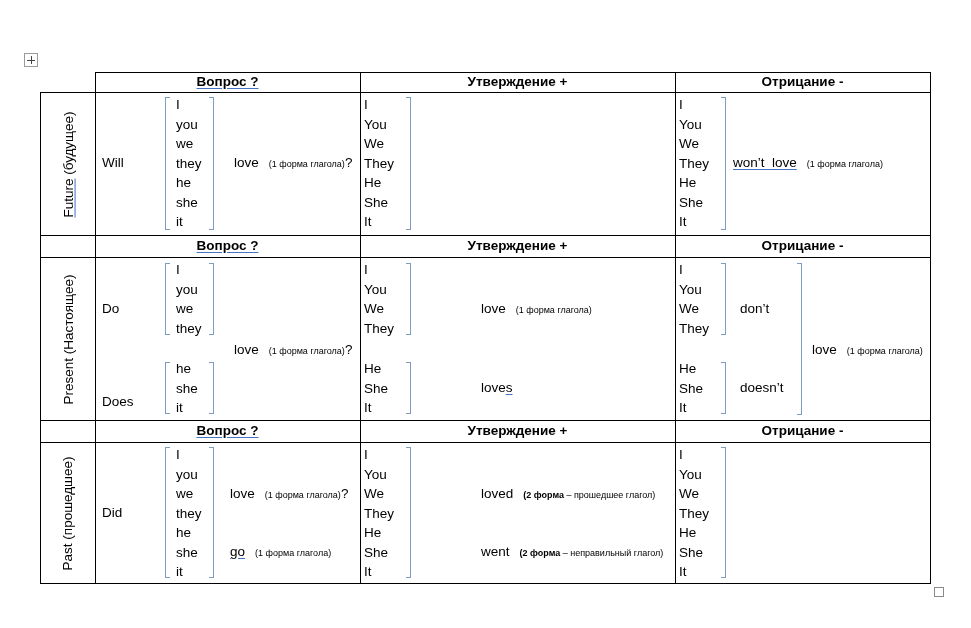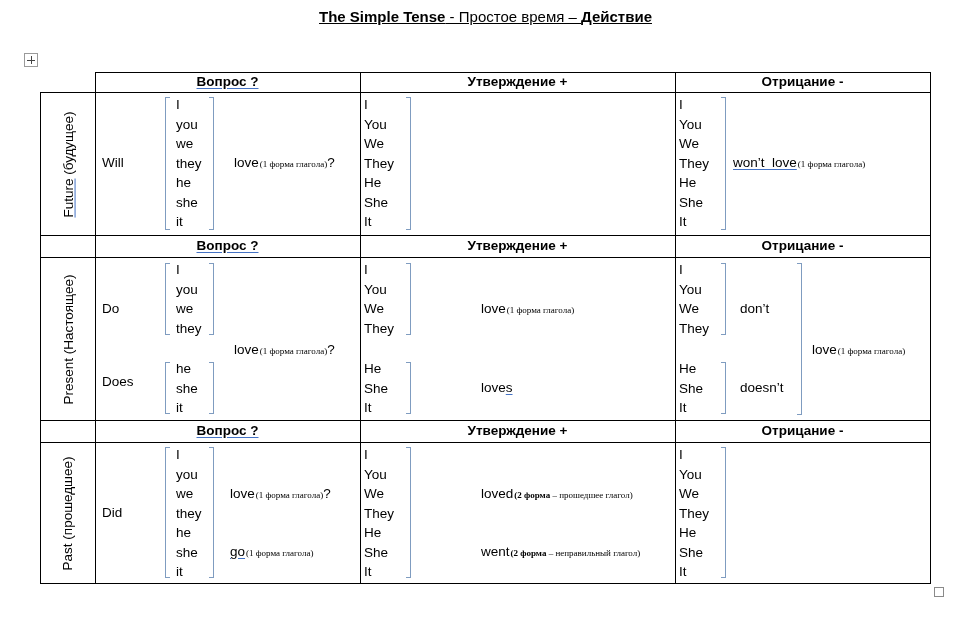--- a/index.html
+++ b/index.html
@@ -28,39 +28,36 @@
   
   .stack { position:absolute; font-size:13.5px; line-height:19.5px; }
 
   
   .brl, .brr { position:absolute; width:5px; }
   .brl { border-left:1px solid #7f9cc0; border-top:1px solid #7f9cc0; border-bottom:1px solid #7f9cc0; }
   .brr { border-right:1px solid #7f9cc0; border-top:1px solid #7f9cc0; border-bottom:1px solid #7f9cc0; }
 
   
   .phrase { position:absolute; font-size:13.5px; line-height:19.5px; white-space:nowrap; }
-  .note { font-size:9px; margin-left:1px;font-family:Liberation Serif, serif; }
+  .note { font-size:9px; margin-left:10px; }
   .nb { font-weight:bold; }
 
   
   .mh { position:absolute; width:14px; height:14px; border:1px solid #9a9a9a; background:#fff; }
   .mh::before { content:""; position:absolute; left:2px; top:5.5px; width:8px; height:1.5px; background:#444; }
   .mh::after  { content:""; position:absolute; left:5.5px; top:2px; width:1.5px; height:8px; background:#444; }
 
   
   .rh { position:absolute; width:10px; height:10px; border:1px solid #8a8a8a; background:#fff; }
 </style>
 </head>
 <body>
 
 <div class="page">
 
-  <div class="title">
-    <span class="seg b">The Simple Tense</span><span class="seg"> - Простое время – </span><span class="seg b">Действие</span>
-  </div>
 
   <div class="mh" style="left:24px;top:53px"></div>
 
   <div class="vl" style="left:40px;top:92px;height:492px"></div>
   <div class="vl" style="left:95px;top:72px;height:512px"></div>
   <div class="vl" style="left:360px;top:72px;height:512px"></div>
   <div class="vl" style="left:675px;top:72px;height:512px"></div>
   <div class="vl" style="left:930px;top:72px;height:512px"></div>
   <div class="hl" style="left:95px;top:72px;width:836px"></div>
   <div class="hl" style="left:40px;top:92px;width:891px"></div>
@@ -132,21 +129,21 @@
   <div class="phrase" style="left:102px;top:299px"><span>Do</span></div>
   <div class="brl" style="left:165px;top:263px;height:72px"></div>
   <div class="stack" style="left:176px;top:260px">
       <div class="pn">I</div>
       <div class="pn">you</div>
       <div class="pn">we</div>
       <div class="pn">they</div>
     </div>
   <div class="brr" style="left:209px;top:263px;height:72px"></div>
   <div class="phrase" style="left:234px;top:340px"><span>love</span><span class="note">(1 форма глагола)</span><span>?</span></div>
-  <div class="phrase" style="left:102px;top:372px"><span>Does</span></div>
+  <div class="phrase" style="left:102px;top:392px"><span>Does</span></div>
   <div class="brl" style="left:165px;top:362px;height:52px"></div>
   <div class="stack" style="left:176px;top:359px">
       <div class="pn">he</div>
       <div class="pn">she</div>
       <div class="pn">it</div>
     </div>
   <div class="brr" style="left:209px;top:362px;height:52px"></div>
 
   <div class="stack" style="left:364px;top:260px">
       <div class="pn">I</div>

